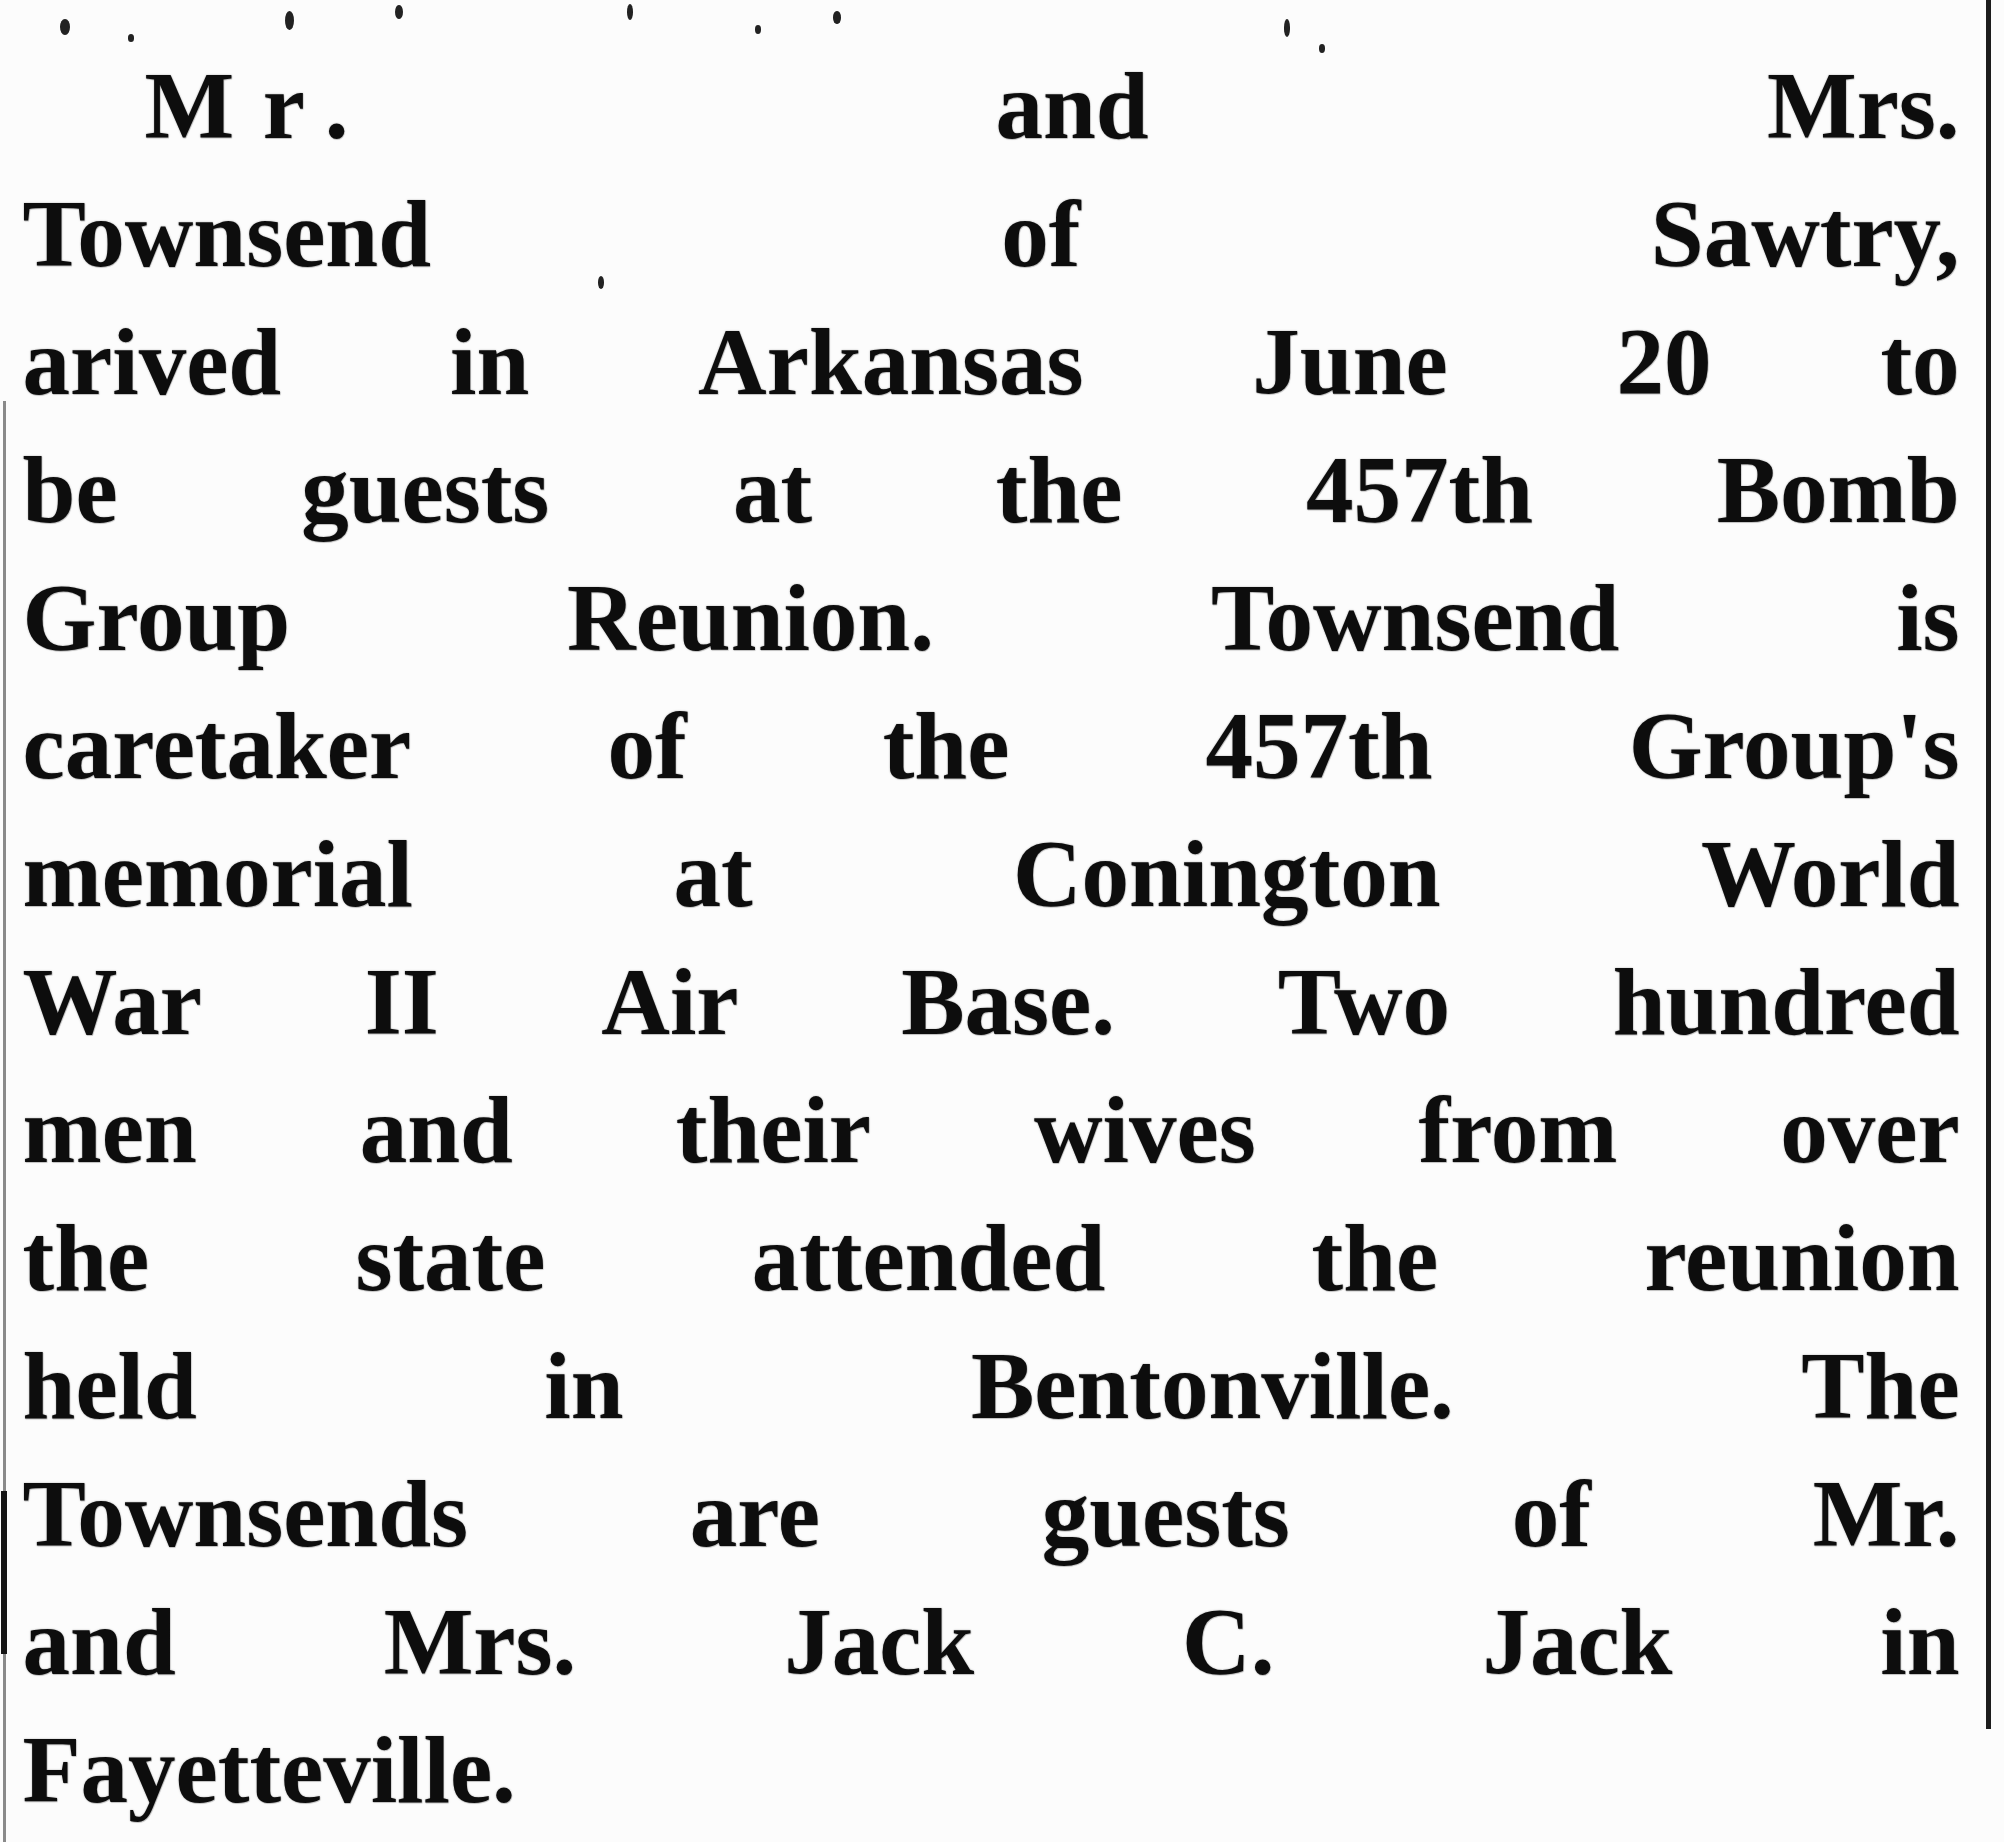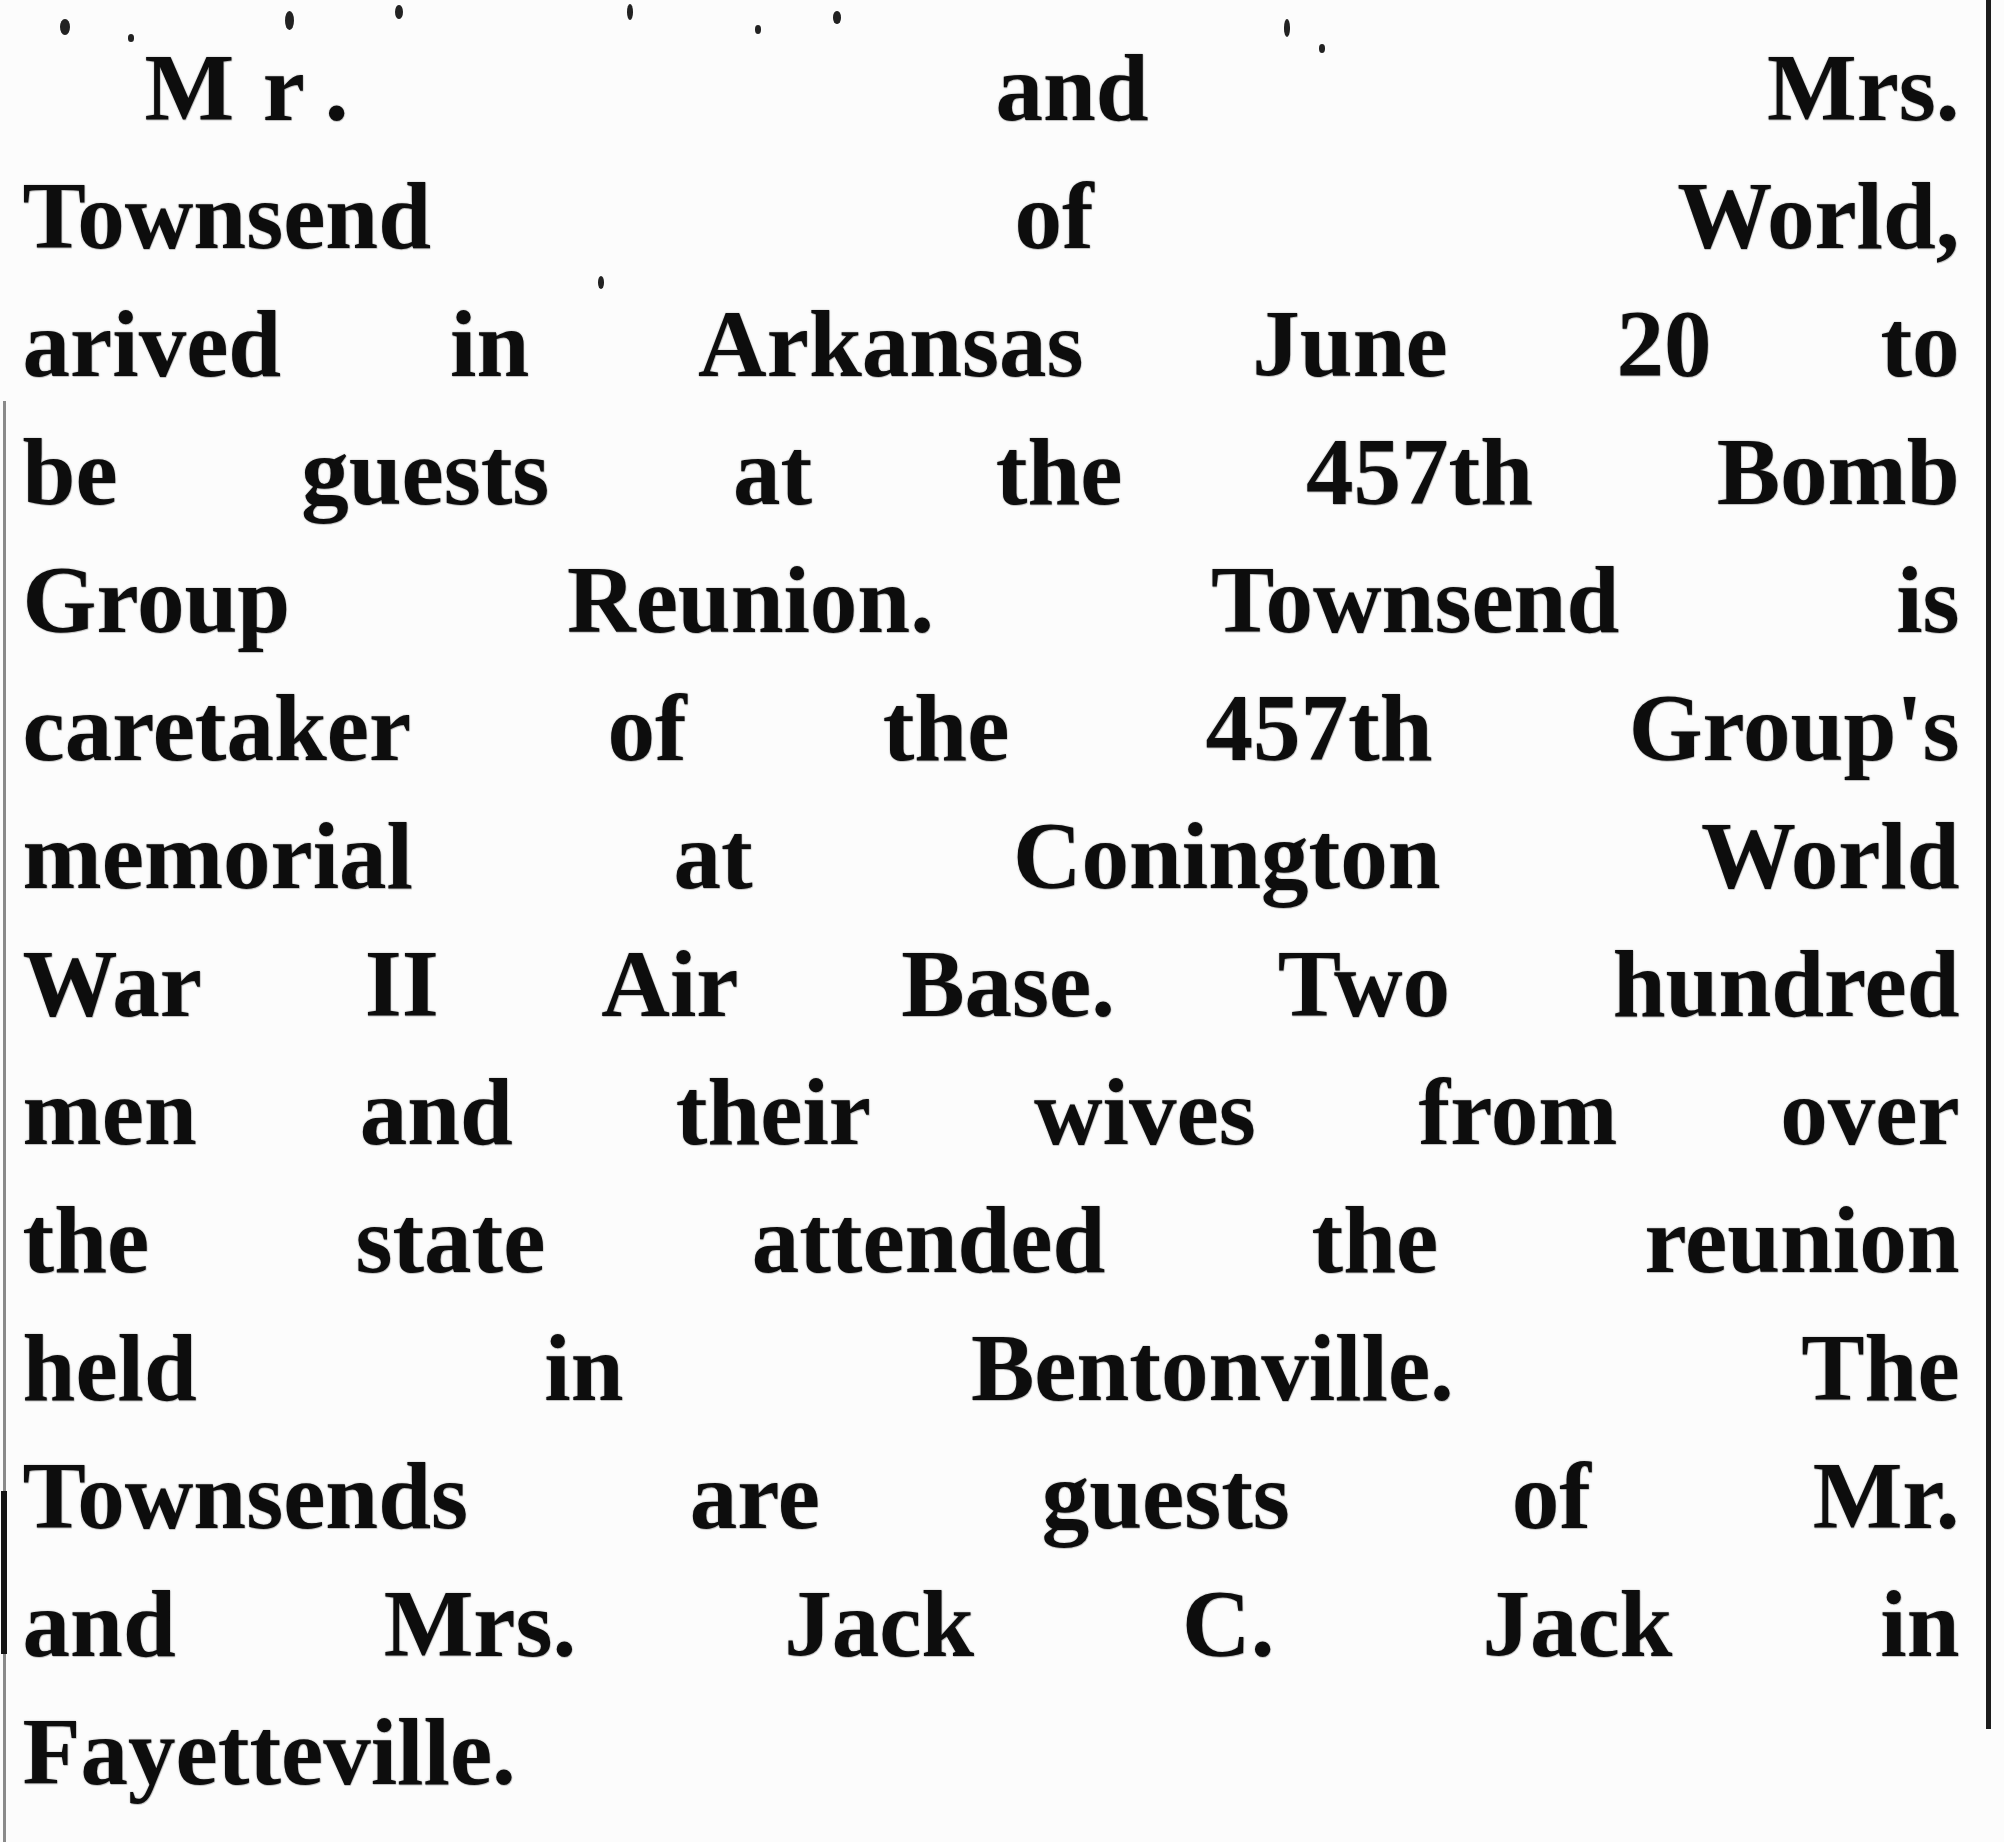--- a/index.html
+++ b/index.html
@@ -18,21 +18,21 @@
   .article {
     position: absolute;
     left: 22.6px;
     top: 33px;
     width: 1937px;
     color: #0d0d0d;
   }
   .line {
     display: flex;
     justify-content: space-between;
-    align-items: flex-start;
+    align-items: flex-end;
     height: 128px;
     font-size: 95px;
     font-weight: 700;
     white-space: nowrap;
     text-shadow: 0 0 1.9px rgba(10,10,10,0.35), 0.6px 0.6px 0 rgba(10,10,10,0.15);
   }
   .line.first {
     padding-left: 122px;
   }
   .line.first .word:first-child {
@@ -97,21 +97,21 @@
 
   <div class="article">
       <div class="line first">
         <span class="word">Mr.</span>
         <span class="word">and</span>
         <span class="word">Mrs.</span>
       </div>
       <div class="line">
         <span class="word">Townsend</span>
         <span class="word">of</span>
-        <span class="word">World,</span>
+        <span class="word">Sawtry,</span>
       </div>
       <div class="line">
         <span class="word">arived</span>
         <span class="word">in</span>
         <span class="word">Arkansas</span>
         <span class="word">June</span>
         <span class="word">20</span>
         <span class="word">to</span>
       </div>
       <div class="line">

